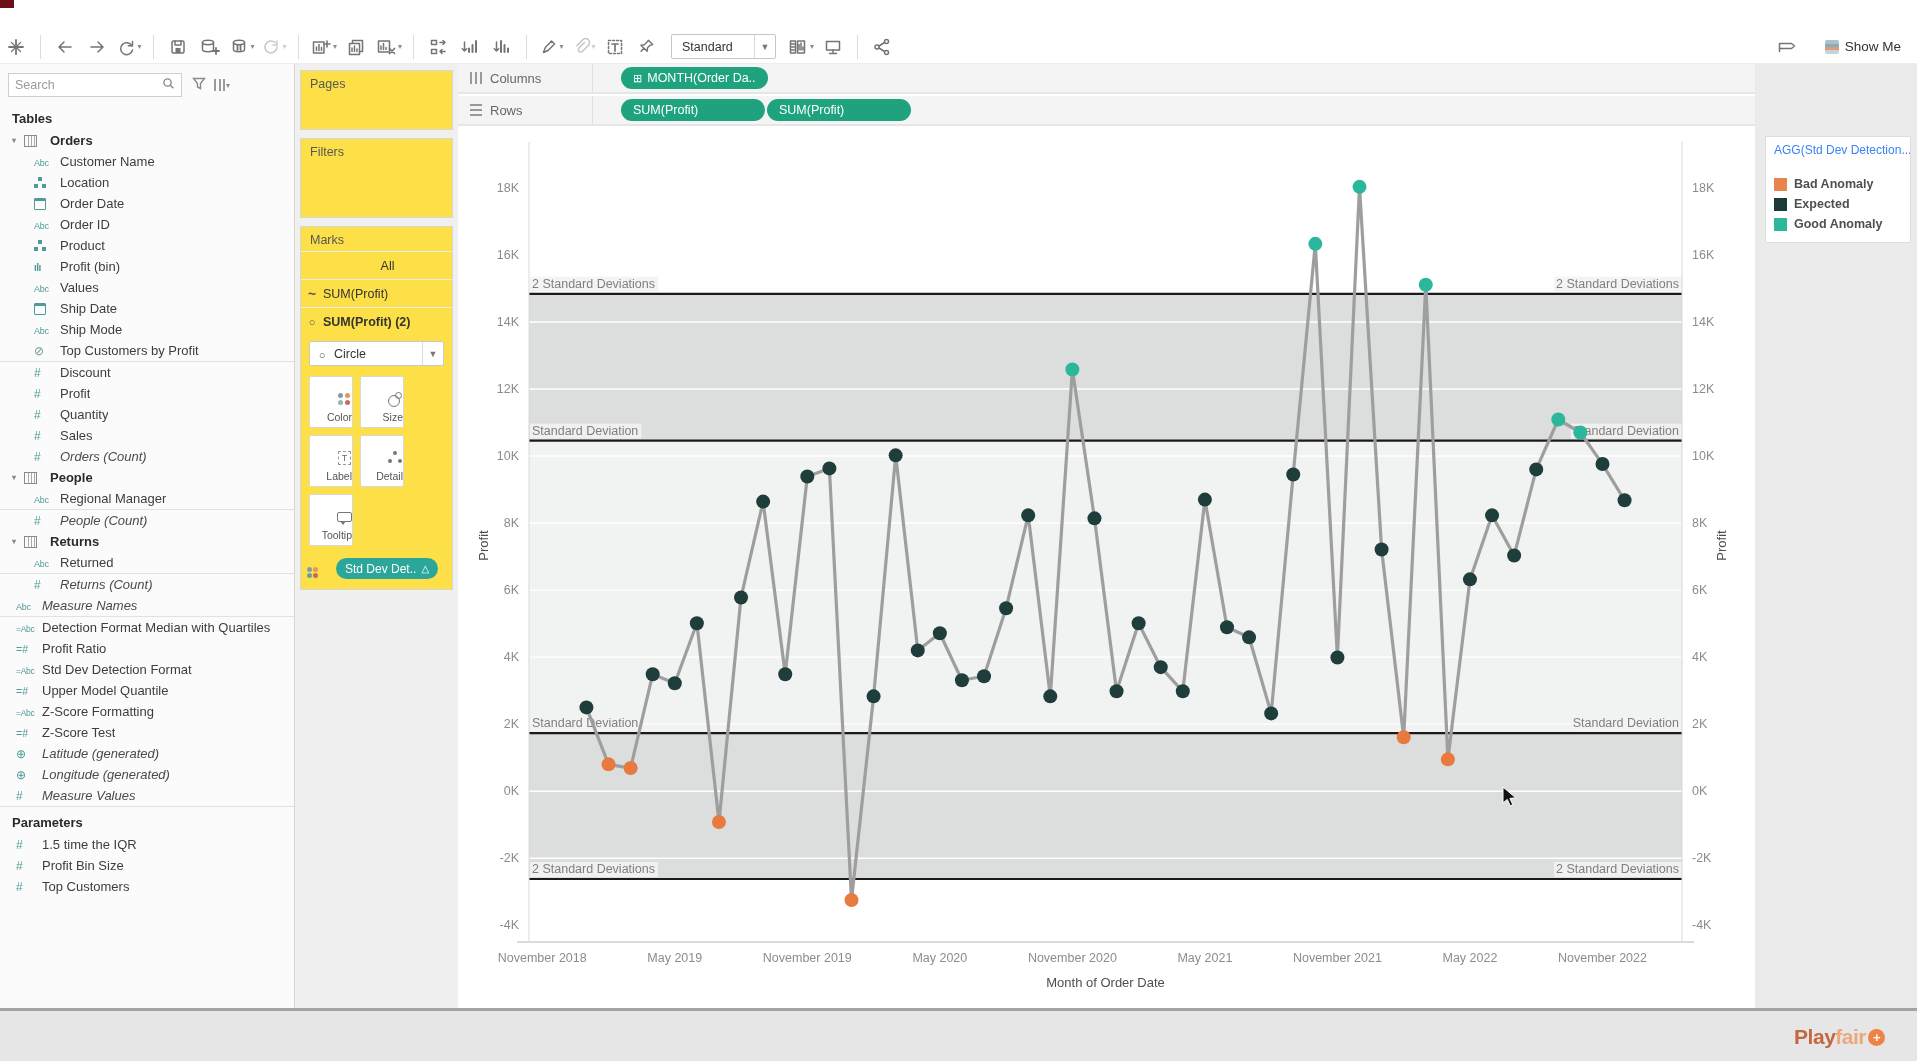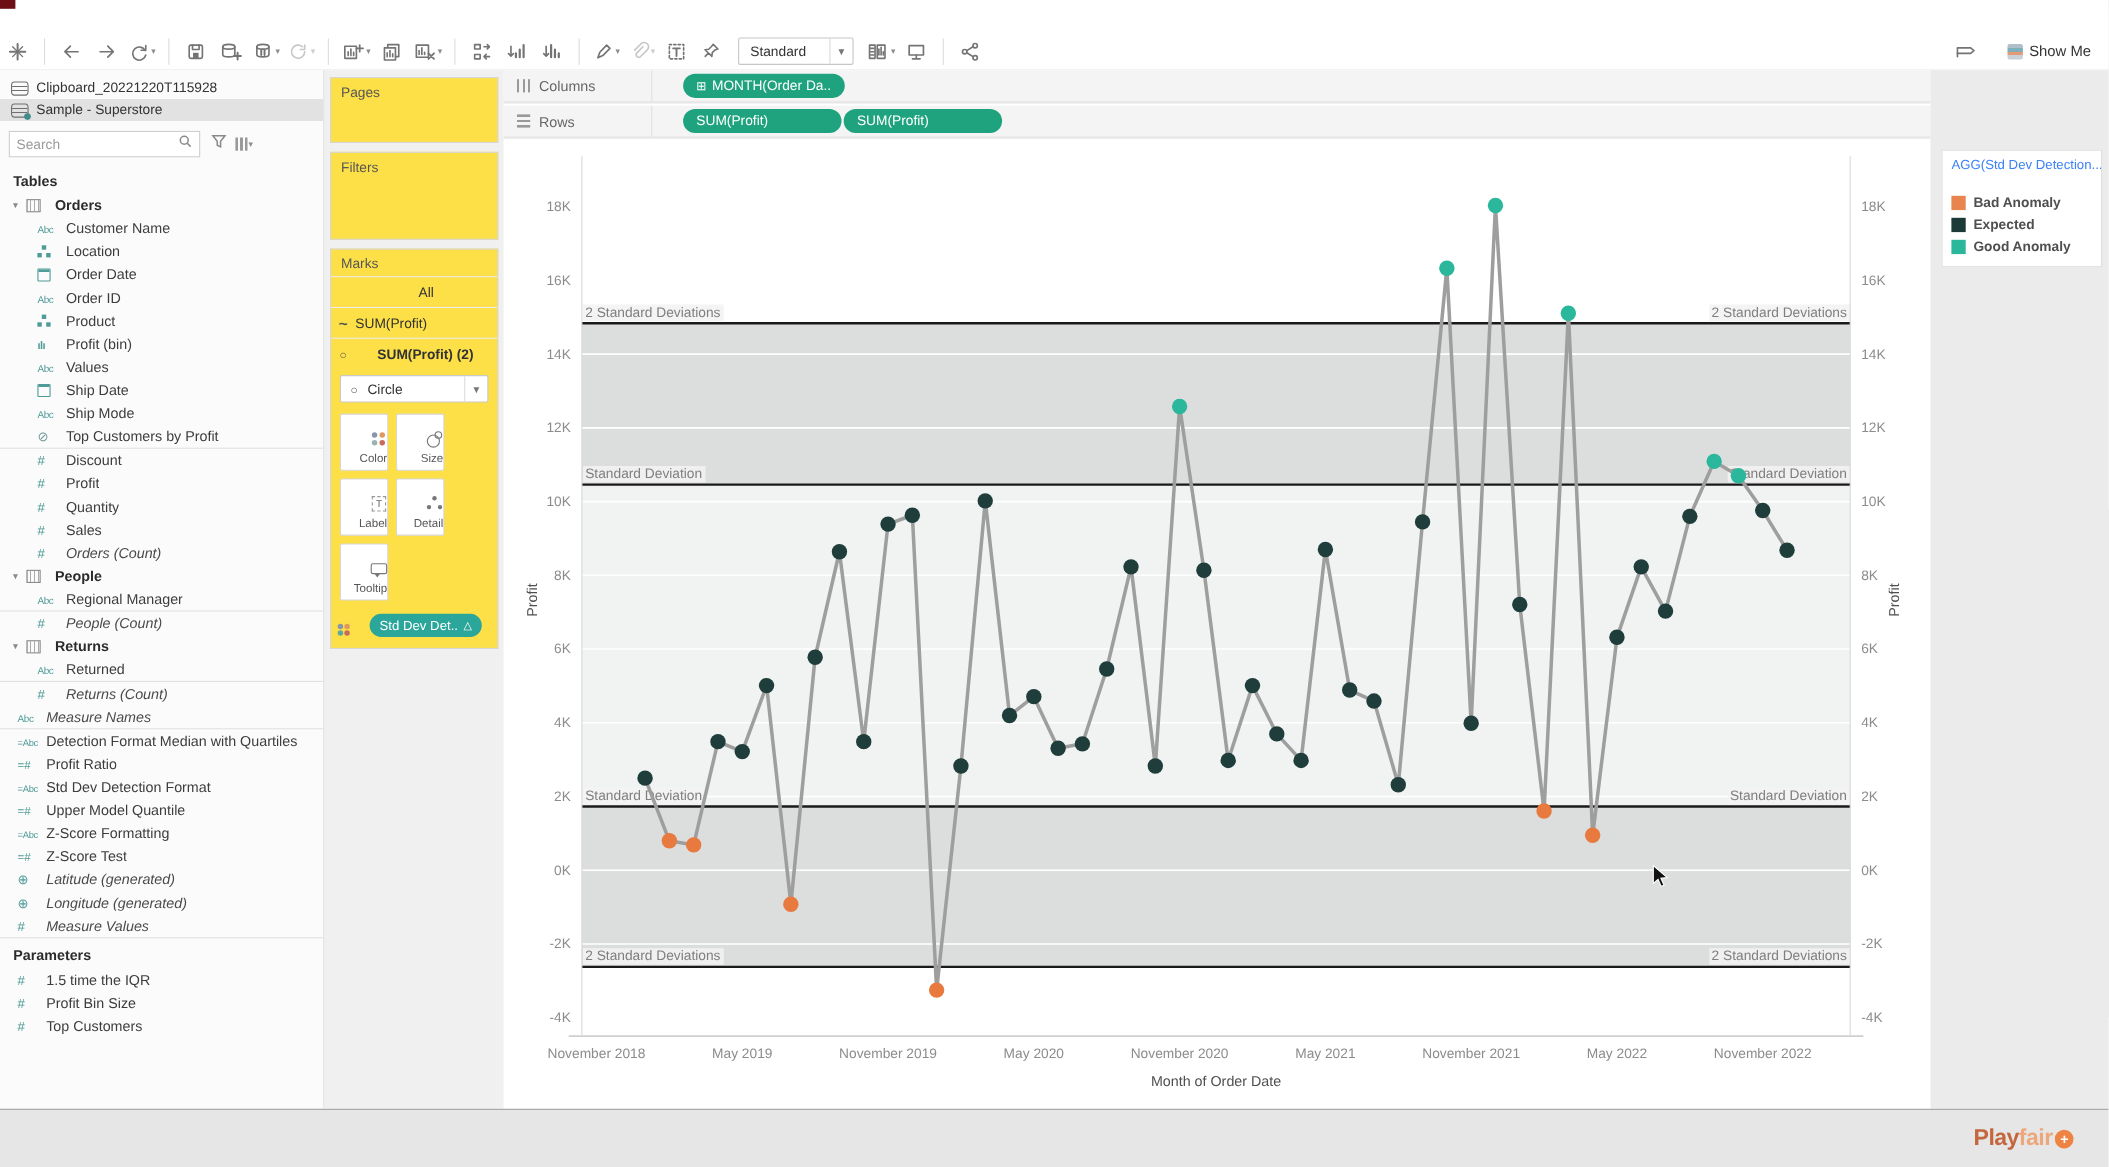--- a/index.html
+++ b/index.html
@@ -68,21 +68,21 @@
   
   #cards{position:absolute;left:295px;top:64px;width:163px;height:944px;background:#f0f0f0;box-sizing:border-box;padding:6px 5px;}
   .card{background:#fde047;border:1px solid #d6d6d6;margin-bottom:8px;}
   .card .card-title{font-size:12.5px;color:#575757;padding:6px 0 4px 9px;}
   #card-pages{height:58px;}
   #card-filters{height:78px;}
   #card-marks{padding-bottom:10px;}
   .mark-row{display:flex;align-items:center;height:27px;font-size:12.5px;color:#333;border-top:1px solid #ececec;}
   .mark-row .micon{flex:0 0 22px;text-align:center;color:#555;}
   .mark-row.center{justify-content:center;}
-  .mark-row.bold{font-weight:bold;gap:20px;}
+  .mark-row.bold{font-weight:bold;}
   .ic-line::before{content:"~";font-weight:bold;font-size:14px;color:#555;}
   .ic-circle::before{content:"○";font-size:11px;color:#555;}
   #mark-type{display:flex;align-items:center;height:23px;border:1px solid #c9c9c9;border-radius:2px;margin:6px 8px;background:#fff;}
   #mark-type .micon{flex:0 0 24px;text-align:center;}
   #mark-type .mlabel{font-size:12.5px;color:#333;flex:1;}
   #mark-type .dd{width:20px;align-self:stretch;display:flex;align-items:center;justify-content:center;border-left:1px solid #ddd;color:#777;font-size:9px;}
   #mark-btns{display:flex;flex-wrap:wrap;gap:7px;padding:4px 8px;}
   .mbtn{width:44px;height:52px;border:1px solid #d8d8d8;border-radius:2px;background:#fff;display:flex;flex-direction:column;align-items:flex-end;justify-content:flex-end;padding-bottom:4px;box-sizing:border-box;}
   .mbtn .blabel{font-size:10.5px;color:#555;margin-top:4px;}
   .bi{position:relative;width:16px;height:16px;}
@@ -118,21 +118,21 @@
 
   
   #rightpanel{position:absolute;left:1755px;top:64px;width:162px;height:944px;background:#ebebeb;}
   #legend{position:absolute;left:10px;top:72px;width:146px;background:#fff;border:1px solid #ddd;padding:6px 0 8px 8px;box-sizing:border-box;}
   #legend .ltitle{font-size:12px;color:#3b82f6;white-space:nowrap;overflow:hidden;margin-bottom:17px;}
   .lrow{display:flex;align-items:center;height:20px;font-weight:bold;}
   .lswatch{width:13px;height:13px;margin-right:7px;flex:0 0 13px;}
   .llabel{font-size:12.5px;color:#4f4f4f;white-space:nowrap;}
 
   
-  #footer{position:absolute;left:0;top:1008px;width:100%;height:53px;background:#e6e6e6;border-top:1px solid #a3a3a3;box-sizing:border-box;}
+  #footer{position:absolute;left:0;top:1008px;width:100%;height:53px;background:#e6e6e6;border-top:3px solid #a3a3a3;box-sizing:border-box;}
   #brand{position:absolute;right:32px;top:14px;display:flex;align-items:center;font-weight:bold;font-size:21px;letter-spacing:-.5px;}
   #brand .b1{color:#c4673e;}
   #brand .b2{color:#eda77d;}
   #brand .bplus{width:17px;height:17px;border-radius:50%;background:#ef8344;color:#fff;font-size:13px;display:flex;align-items:center;justify-content:center;margin-left:2px;font-weight:bold;}
 
   #cursor{position:absolute;left:1502px;top:786px;z-index:50;}
 </style>
 </head>
 <body>
 
@@ -315,31 +315,20 @@
           </svg>
         </span>
       <div id="showme">
         <span class="grid"></span>
         <span class="lbl">Show Me</span>
       </div>
     </div>
   </div>
 
   <aside id="sidebar">
-    <div style="padding-top:6px;">
-
-    <div class="ds-row">
-          <span class="ds-ic"></span>
-          <span>Clipboard_20221220T115928</span>
-        </div>
-        <div class="ds-row selected">
-          <span class="ds-ic"></span>
-          <span>Sample - Superstore</span>
-        </div>
-      </div>
     <div id="search-row">
       <div id="search-box">
         <span class="ph">Search</span>
         <span class="mini-ic"><svg width="13" height="13" viewBox="0 0 13 13">
               <circle cx="5.5" cy="5.5" r="3.6"></circle>
               <path d="M8.3 8.3l3 3"></path>
             </svg></span>
       </div>
       <span class="mini-ic" style="margin-left:10px;"><svg width="14" height="13" viewBox="0 0 14 13">
             <path d="M1.5 1.5h11L8.5 6.5v5l-3-1.5v-3.5z"></path>

